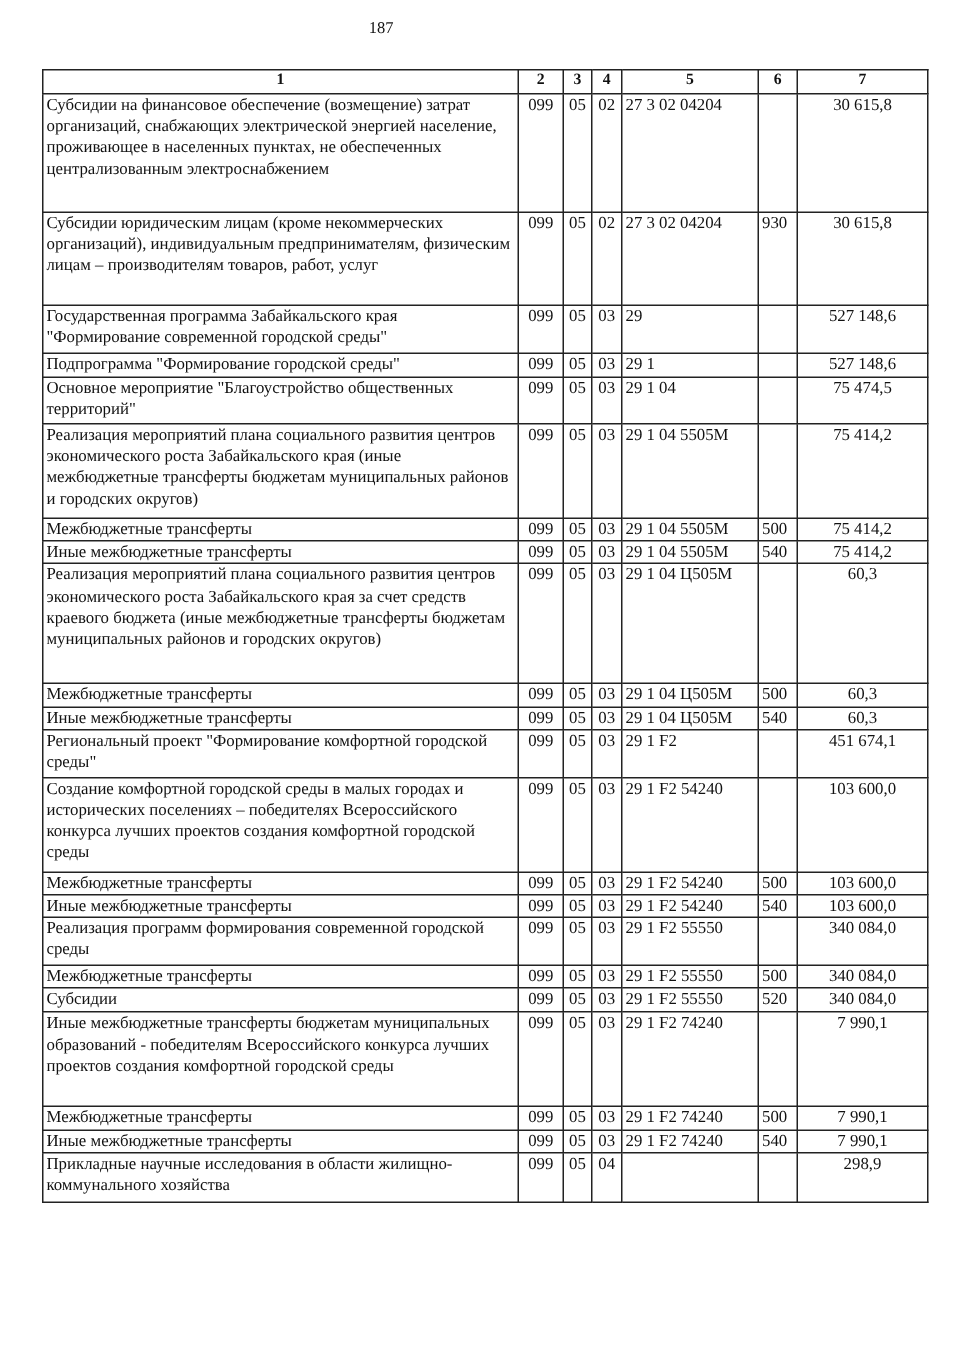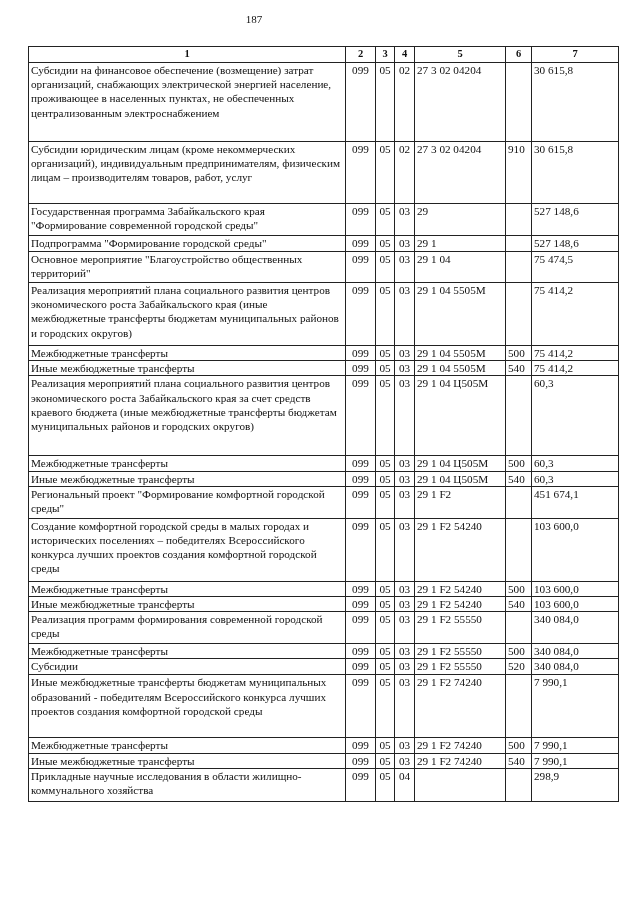--- a/index.html
+++ b/index.html
@@ -9,21 +9,21 @@
                  font-size: 11px; }
   table.budget { position: absolute; top: 46px; left: 28px; width: 590px;
                  border-collapse: collapse; table-layout: fixed; font-size: 11.2px; line-height: 14.2px; }
   table.budget td, table.budget th { border: 1px solid #222; padding: 0 2px; vertical-align: top; }
   table.budget th { font-weight: bold; text-align: center; height: 15px; font-size: 10.5px; }
   td.c1 { text-align: left; padding-left: 2px; }
   td.c2 { text-align: center; }
   td.c3, td.c4 { text-align: center; padding: 0 1px; }
   td.c5 { text-align: left; }
   td.c6 { text-align: left; padding-left: 3px; }
-  td.c7 { text-align: left; vertical-align: middle; padding-right: 1px; }
+  td.c7 { text-align: center; vertical-align: middle; padding-right: 1px; }
 </style>
 </head>
 <body>
 
 <div class="page-number">187</div>
 
 <table class="budget">
   <colgroup>
     <col style="width:317px">
       <col style="width:30px">
@@ -53,21 +53,21 @@
         <td class="c5">27 3 02 04204</td>
         <td class="c6"></td>
         <td class="c7">30 615,8</td>
       </tr>
       <tr style="height: 62px;">
         <td class="c1">Субсидии юридическим лицам (кроме некоммерческих организаций), индивидуальным предпринимателям, физическим лицам – производителям товаров, работ, услуг</td>
         <td class="c2">099</td>
         <td class="c3">05</td>
         <td class="c4">02</td>
         <td class="c5">27 3 02 04204</td>
-        <td class="c6">910</td>
+        <td class="c6">930</td>
         <td class="c7">30 615,8</td>
       </tr>
       <tr style="height: 32px;">
         <td class="c1">Государственная программа Забайкальского края "Формирование современной городской среды"</td>
         <td class="c2">099</td>
         <td class="c3">05</td>
         <td class="c4">03</td>
         <td class="c5">29</td>
         <td class="c6"></td>
         <td class="c7">527 148,6</td>

